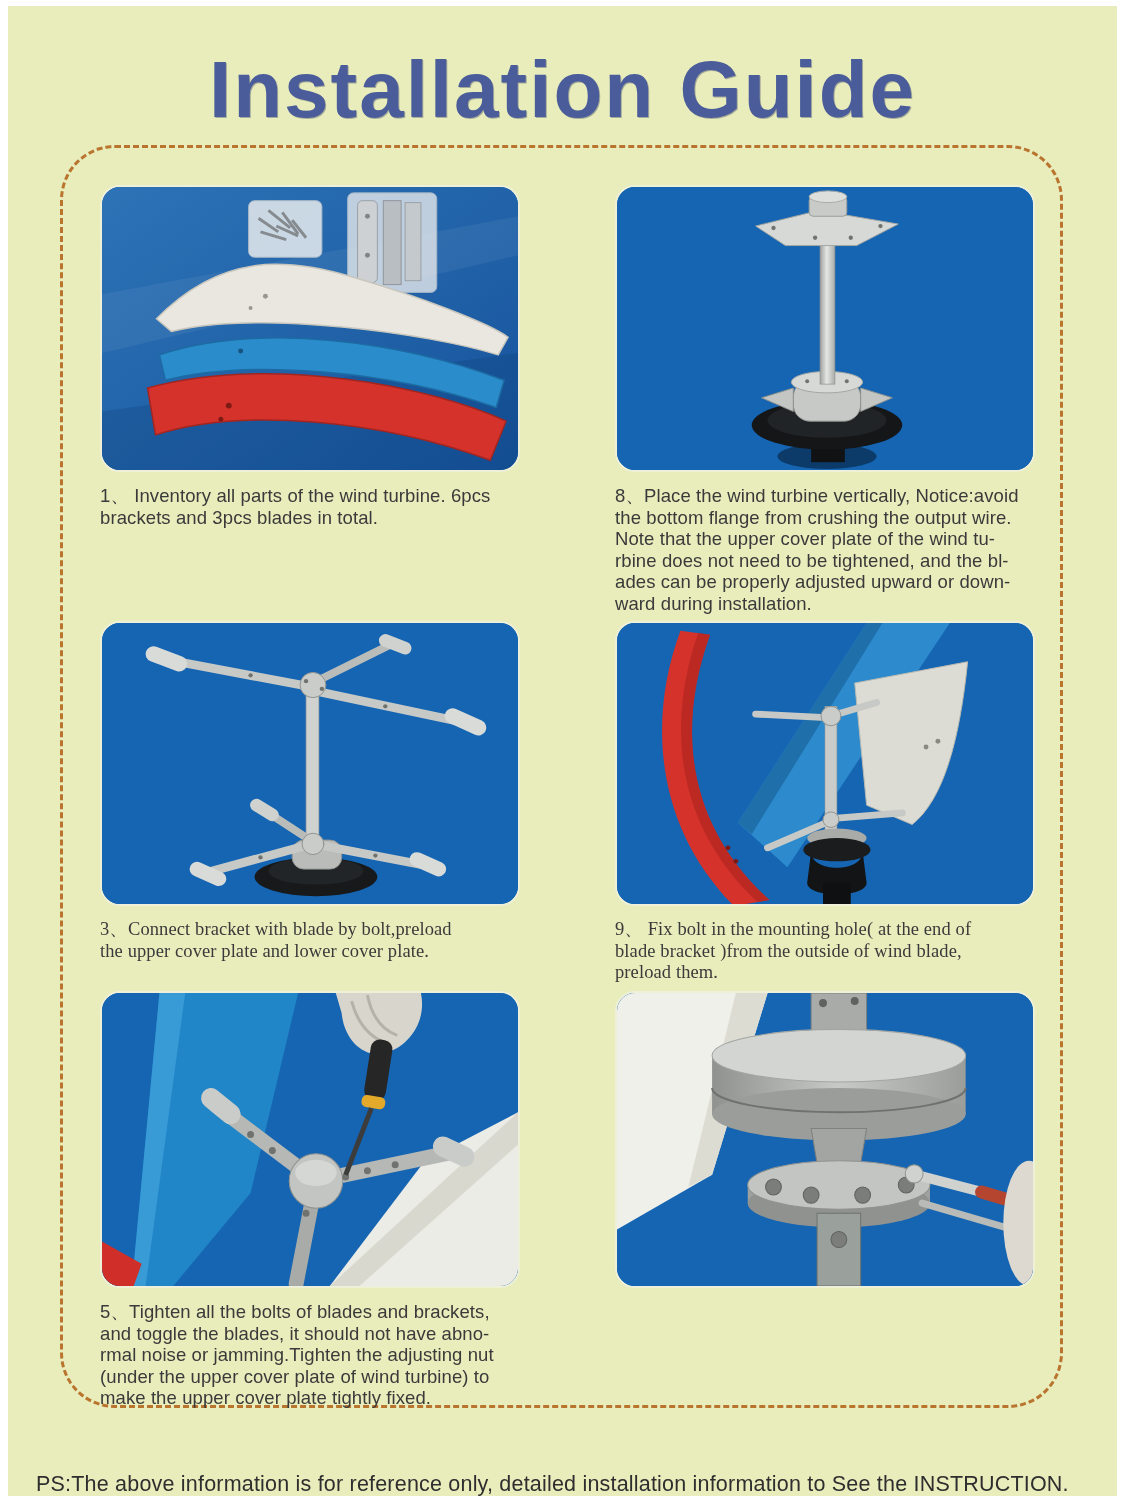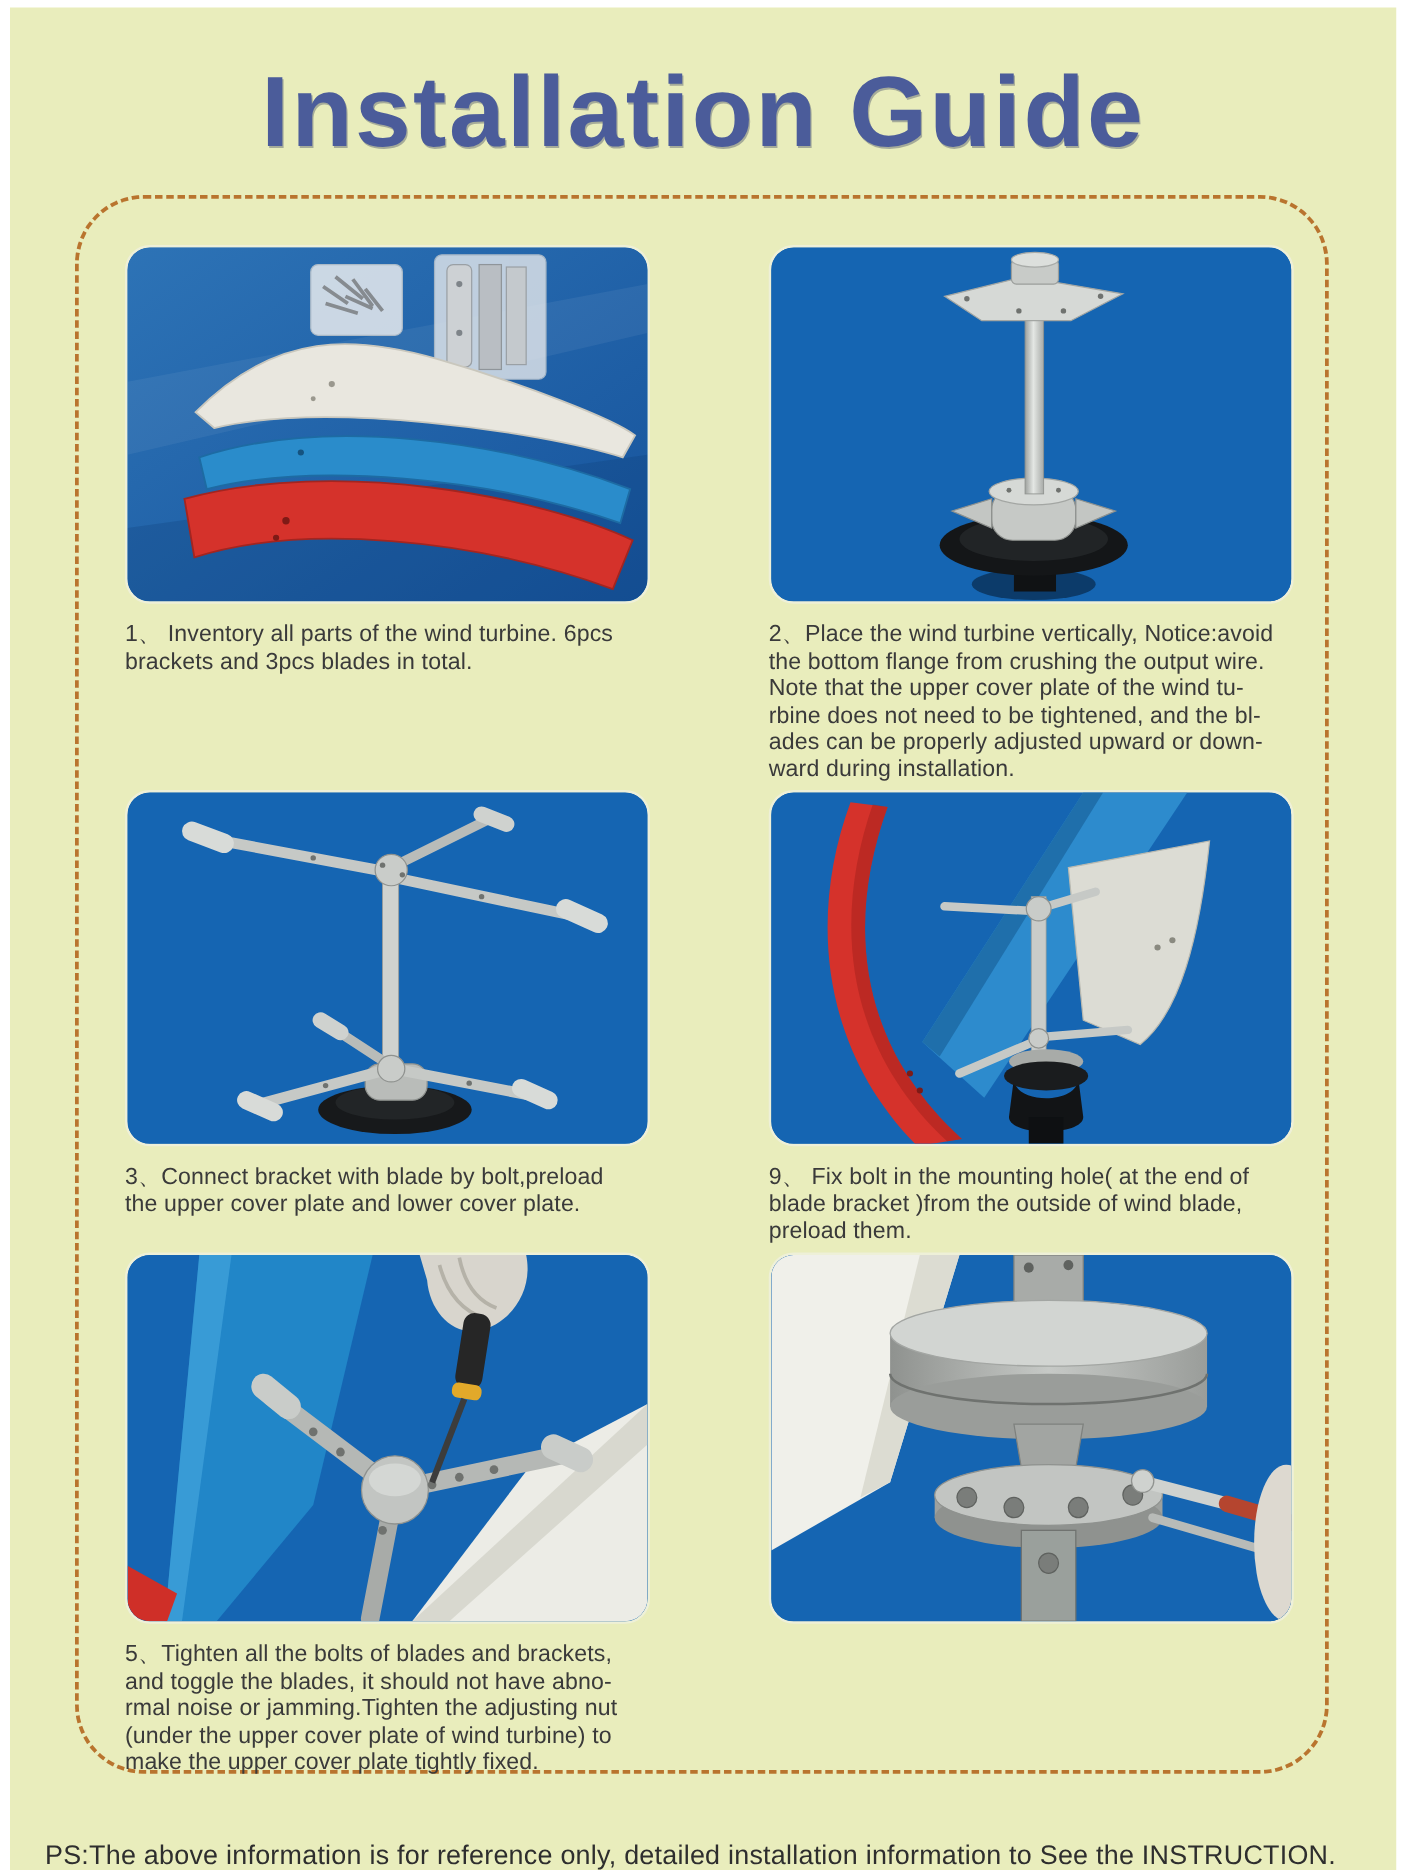--- a/index.html
+++ b/index.html
@@ -12,21 +12,21 @@
     position:absolute;left:8px;top:6px;width:1109px;height:1490px;
     background:#e9edbc;
   }
   .page-title{
     margin:0;padding-top:44px;text-align:center;
     font-size:80px;font-weight:bold;letter-spacing:2px;
     color:#4b5c9a;line-height:1;
     text-shadow:1px 1px 0 rgba(40,50,90,0.35);
   }
   .guide-box{
-    position:absolute;left:52px;top:150px;width:1003px;height:1263px;
+    position:absolute;left:52px;top:139px;width:1003px;height:1263px;
     border:3px dashed #b9742e;border-radius:55px;
     box-sizing:border-box;padding:37px 0 0 37px;
   }
   .steps-grid{
     display:grid;grid-template-columns:420px 420px;
     column-gap:95px;row-gap:0;
   }
   figure{margin:0;}
   .photo{
     width:420px;border-radius:20px;overflow:hidden;
@@ -35,21 +35,21 @@
   .row1 .photo{height:287px;}
   .row2 .photo{height:285px;}
   .row3 .photo{height:297px;}
   .photo svg{display:block;width:100%;height:100%;}
   .cap{
     margin-top:13px;
     font-size:18.5px;line-height:21.6px;color:#3a3a3a;
     white-space:pre;letter-spacing:0.1px;
   }
   .row1 .cap{min-height:136px;}
-  .row2 .cap{min-height:72px;}
+  .row2 .cap{min-height:72px;font-family:Liberation Serif, serif;}
   .ps-note{
     position:absolute;left:28px;top:1466px;width:1070px;
     font-size:21.5px;color:#2e2e2e;letter-spacing:0.2px;
   }
 </style>
 </head>
 <body>
 
 <div class="page">
 
@@ -129,21 +129,21 @@
               <polygon points="140,40 204,24 284,38 242,60 170,60" fill="#d6d9d6" stroke="#a3a6a3"></polygon>
               <circle cx="158" cy="42" r="2.2" fill="#6f726f"></circle>
                 <circle cx="266" cy="40" r="2.2" fill="#6f726f"></circle>
               <circle cx="200" cy="52" r="2.2" fill="#6f726f"></circle>
                 <circle cx="236" cy="52" r="2.2" fill="#6f726f"></circle>
               <rect x="194" y="10" width="38" height="20" rx="4" fill="#c8cbc8" stroke="#9a9d9a"></rect>
               <ellipse cx="213" cy="10" rx="19" ry="6" fill="#dcdfdc" stroke="#a8aba8"></ellipse>
             </g>
           </svg>
         </div>
-        <figcaption class="cap">2、Place the wind turbine vertically, Notice:avoid
+        <figcaption class="cap">8、Place the wind turbine vertically, Notice:avoid
 the bottom flange from crushing the output wire.
 Note that the upper cover plate of the wind tu-
 rbine does not need to be tightened, and the bl-
 ades can be properly adjusted upward or down-
 ward during installation.</figcaption>
       </figure>
 
       <figure class="row2">
         <div class="photo">
           <svg viewBox="0 0 420 290" preserveAspectRatio="none">

